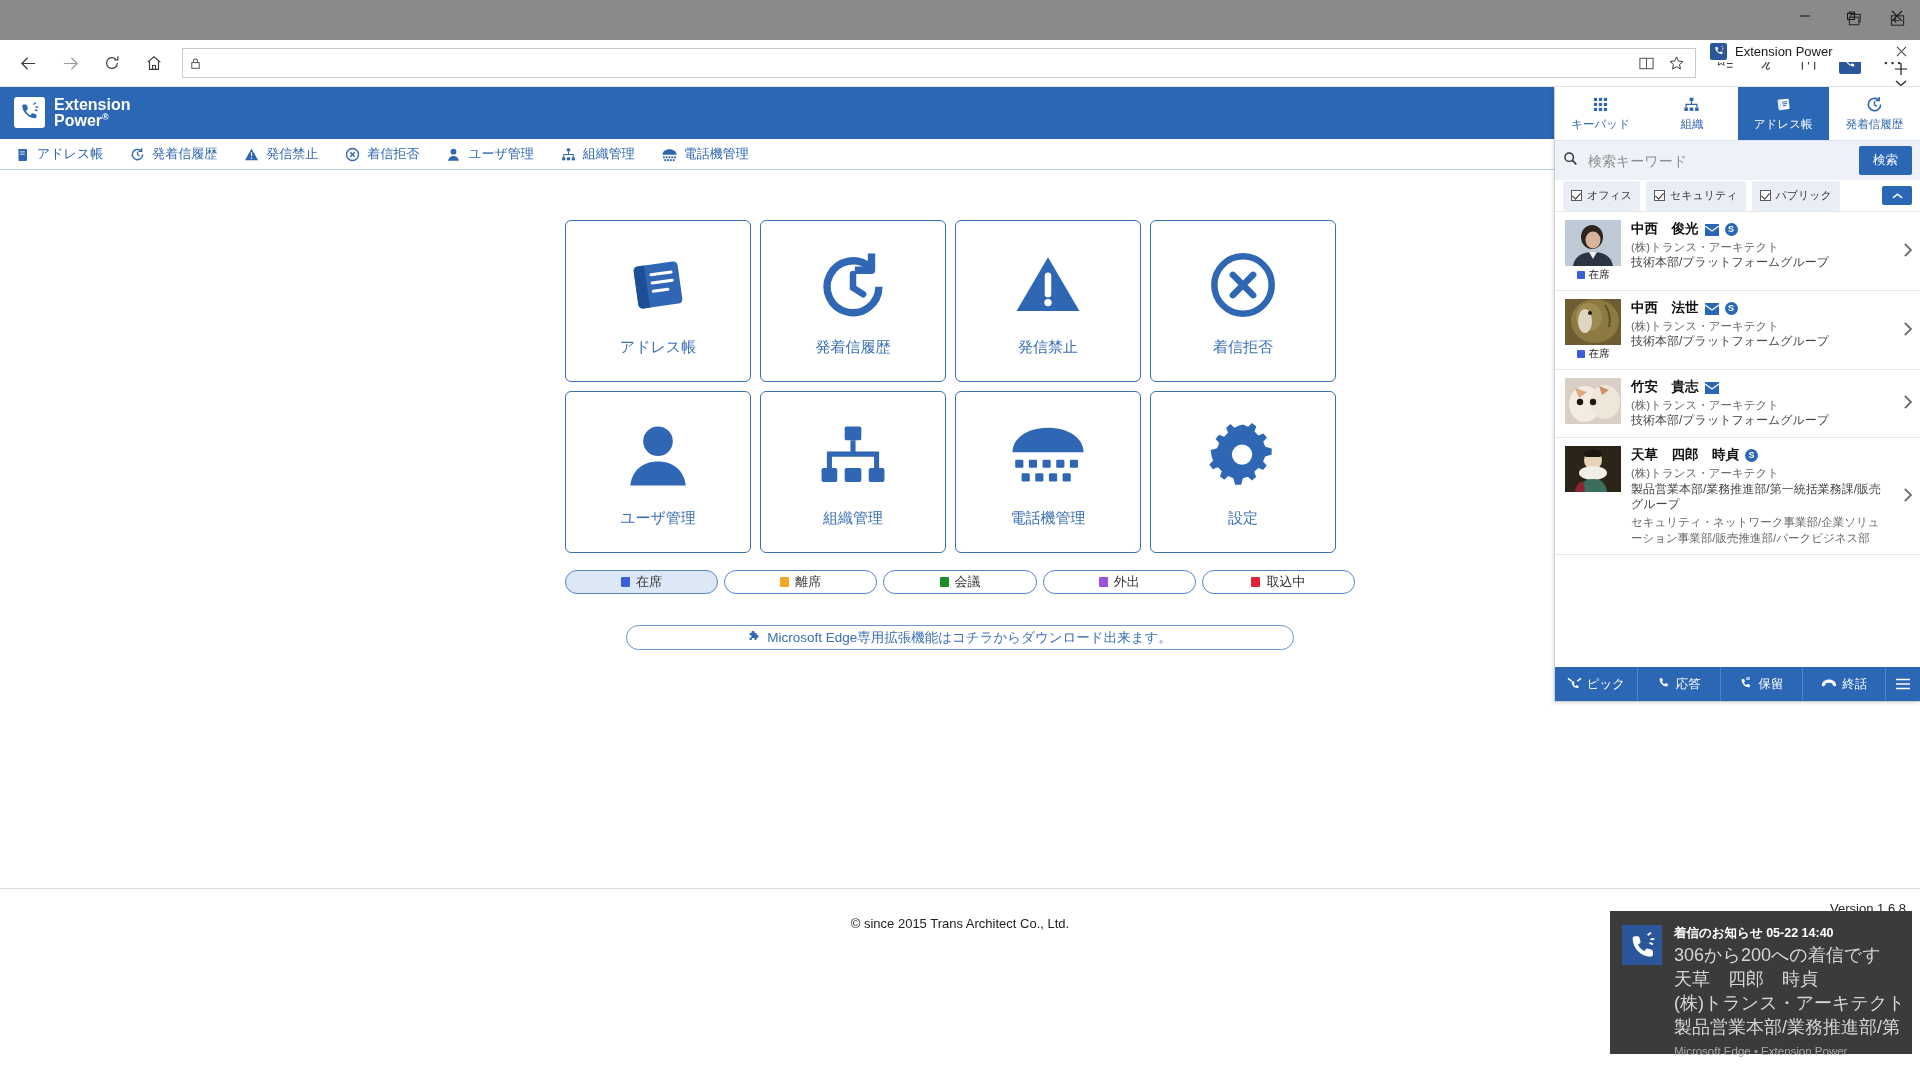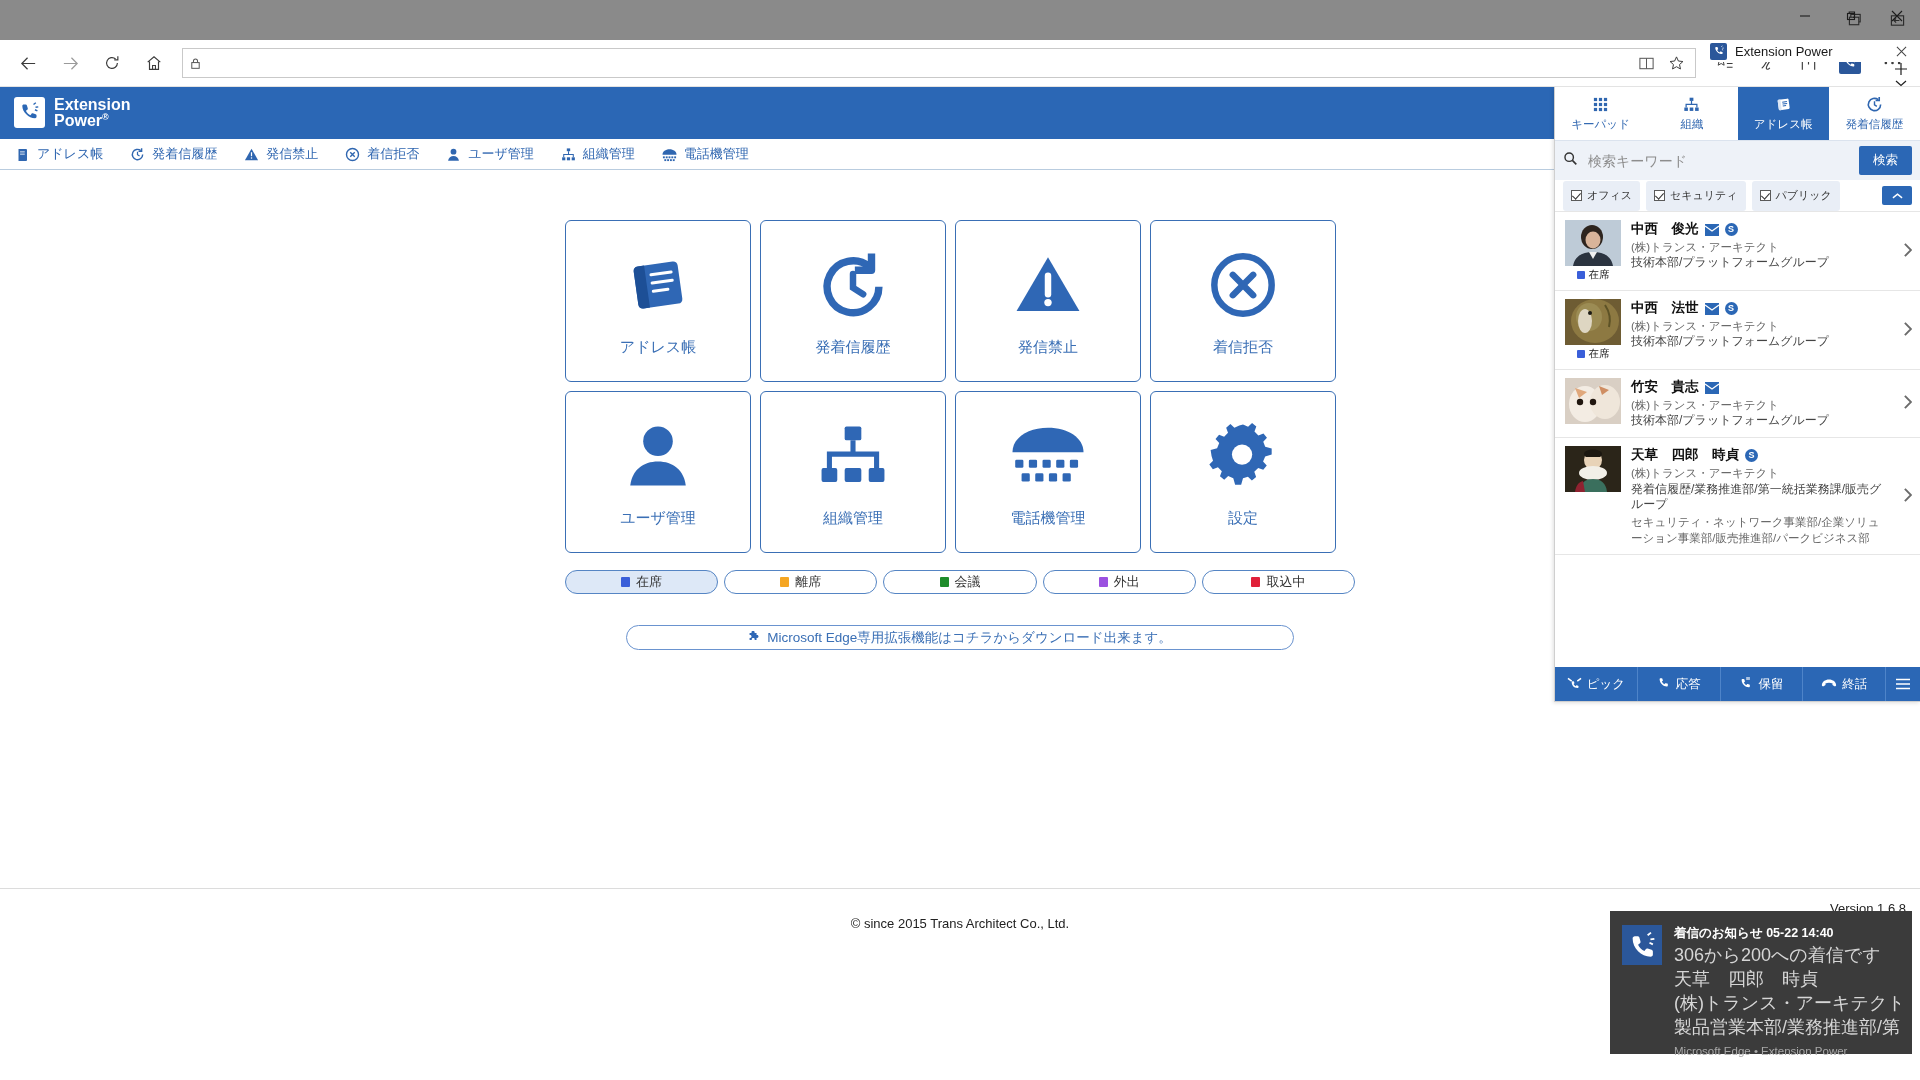--- a/index.html
+++ b/index.html
@@ -805,21 +805,21 @@
                   <path d="M10 46c1-7 4-10 8-11l2 11z" fill="#8f2230"></path>
                 </svg>
             </div>
           </div>
           <div class="c-body">
             <div class="c-name">
               <span>天草　四郎　時貞</span>
               <span class="badge-skype">S</span>
             </div>
             <div class="c-org">(株)トランス・アーキテクト</div>
-            <div class="c-dept">発着信履歴/業務推進部/第一統括業務課/販売グループ</div>
+            <div class="c-dept">製品営業本部/業務推進部/第一統括業務課/販売グループ</div>
             <div class="c-org">セキュリティ・ネットワーク事業部/企業ソリューション事業部/販売推進部/パークビジネス部</div>
           </div>
           <div class="c-chev">
             <svg width="9" height="14" viewBox="0 0 10 16">
                 <path d="M2 1l7 7-7 7" fill="none" stroke="#6b6b6b" stroke-width="2.2"></path>
               </svg>
           </div>
         </div>
 
       </div>

